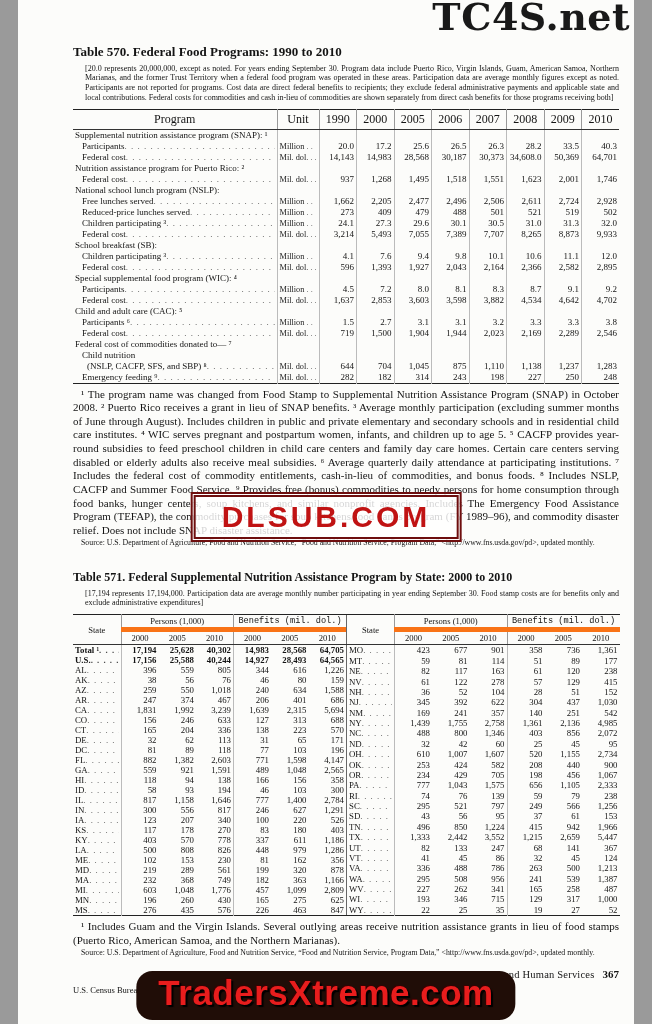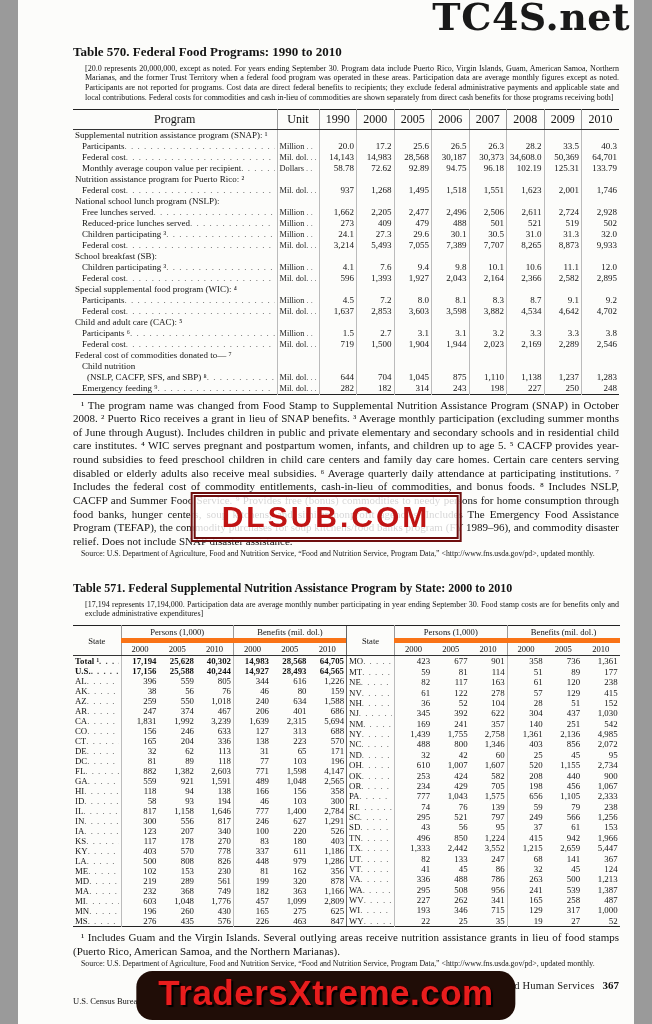--- a/index.html
+++ b/index.html
@@ -40,21 +40,21 @@
   .src { font-size:7.8px; line-height:1.24; margin:1px 0 0 0; text-indent:8px; }
 
   
   .twrap { display:flex; margin-top:4px; }
   .t571 { border-collapse:collapse; table-layout:fixed; width:273px; font-size:8.8px;
           border-top:1.5px solid #222; border-bottom:1px solid #222; }
   .t571.rightt { border-left:1.5px solid #666; }
   .t571 th { font-weight:normal; font-size:8.6px; padding:1px 1px; text-align:center; }
   .sh { border-right:1px solid #999; border-bottom:1px solid #333; vertical-align:middle; }
   .gh { border-bottom:5px solid #f97316; }
-  .gh + .gh { border-left:1px solid #999; }
+  .gh + .gh { border-left:1px solid #999;font-family:Liberation Mono, monospace; }
   .yh2 { border-bottom:1px solid #333; }
   .yh2.bstart { border-left:1px solid #999; }
   .t571 td { line-height:10px; padding:0 2px; vertical-align:bottom; }
   .t571 td.st { border-right:1px solid #bbb; padding-left:2px; }
   .t571 td.num.bstart { border-left:1px solid #bbb; }
   .boldrow td { font-weight:bold; }
 
   .footline { margin-top:10px; text-align:right; font-size:10.5px; }
   .footline .sect { letter-spacing:0.2px; }
   .footline .pgnum { font-weight:bold; font-size:11px; margin-left:8px; }
@@ -161,37 +161,20 @@
             <td class="unit hasu">Mil. dol.</td>
             <td class="num">14,143</td>
             <td class="num">14,983</td>
             <td class="num">28,568</td>
             <td class="num">30,187</td>
             <td class="num">30,373</td>
             <td class="num">34,608.0</td>
             <td class="num">50,369</td>
             <td class="num">64,701</td>
           </tr>
-          <tr class="datrow">
-            <td class="prog dat">
-              <div class="flexrow">
-                <span class="lab">Monthly average coupon value per recipient</span>
-                <span class="dots"></span>
-              </div>
-            </td>
-            <td class="unit hasu">Dollars</td>
-            <td class="num">58.78</td>
-            <td class="num">72.62</td>
-            <td class="num">92.89</td>
-            <td class="num">94.75</td>
-            <td class="num">96.18</td>
-            <td class="num">102.19</td>
-            <td class="num">125.31</td>
-            <td class="num">133.79</td>
-          </tr>
           <tr class="secrow">
             <td class="prog">
               <div class="wraprow flexwrap"><span class="lab">Nutrition assistance program for Puerto Rico: ²</span></div>
             </td>
             <td class="unit"></td>
             <td class="num"></td>
             <td class="num"></td>
             <td class="num"></td>
             <td class="num"></td>
             <td class="num"></td>

